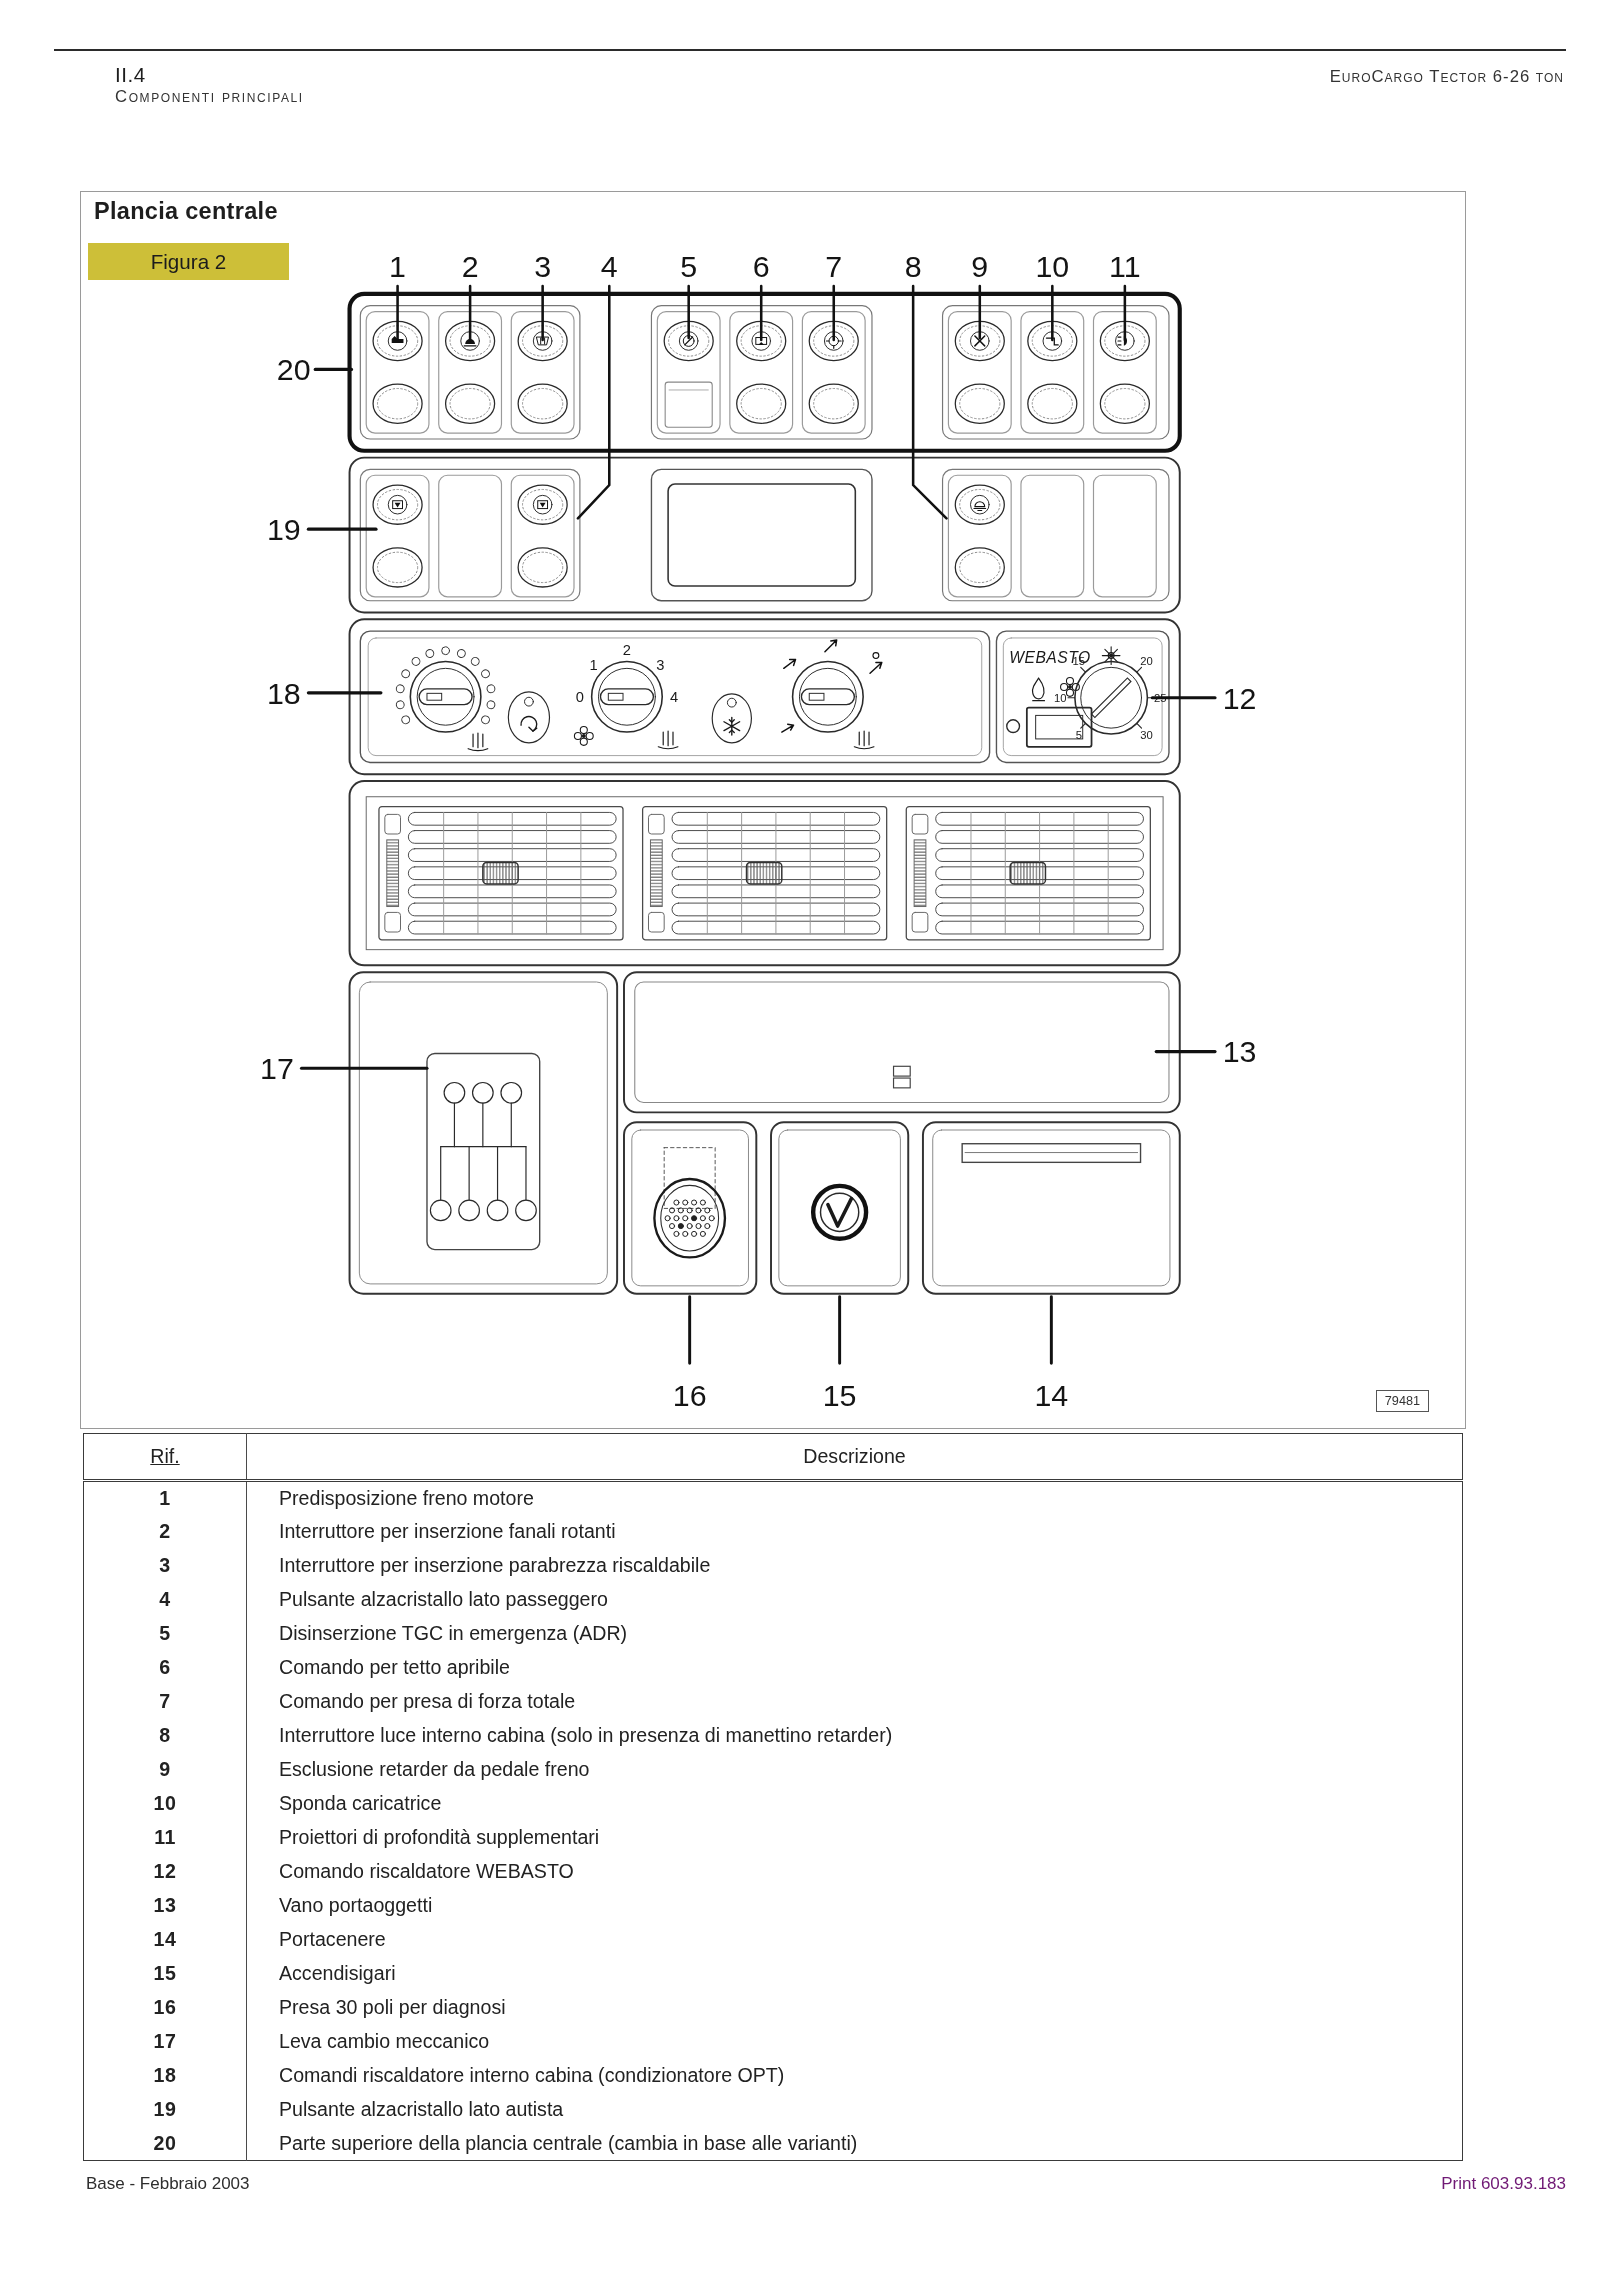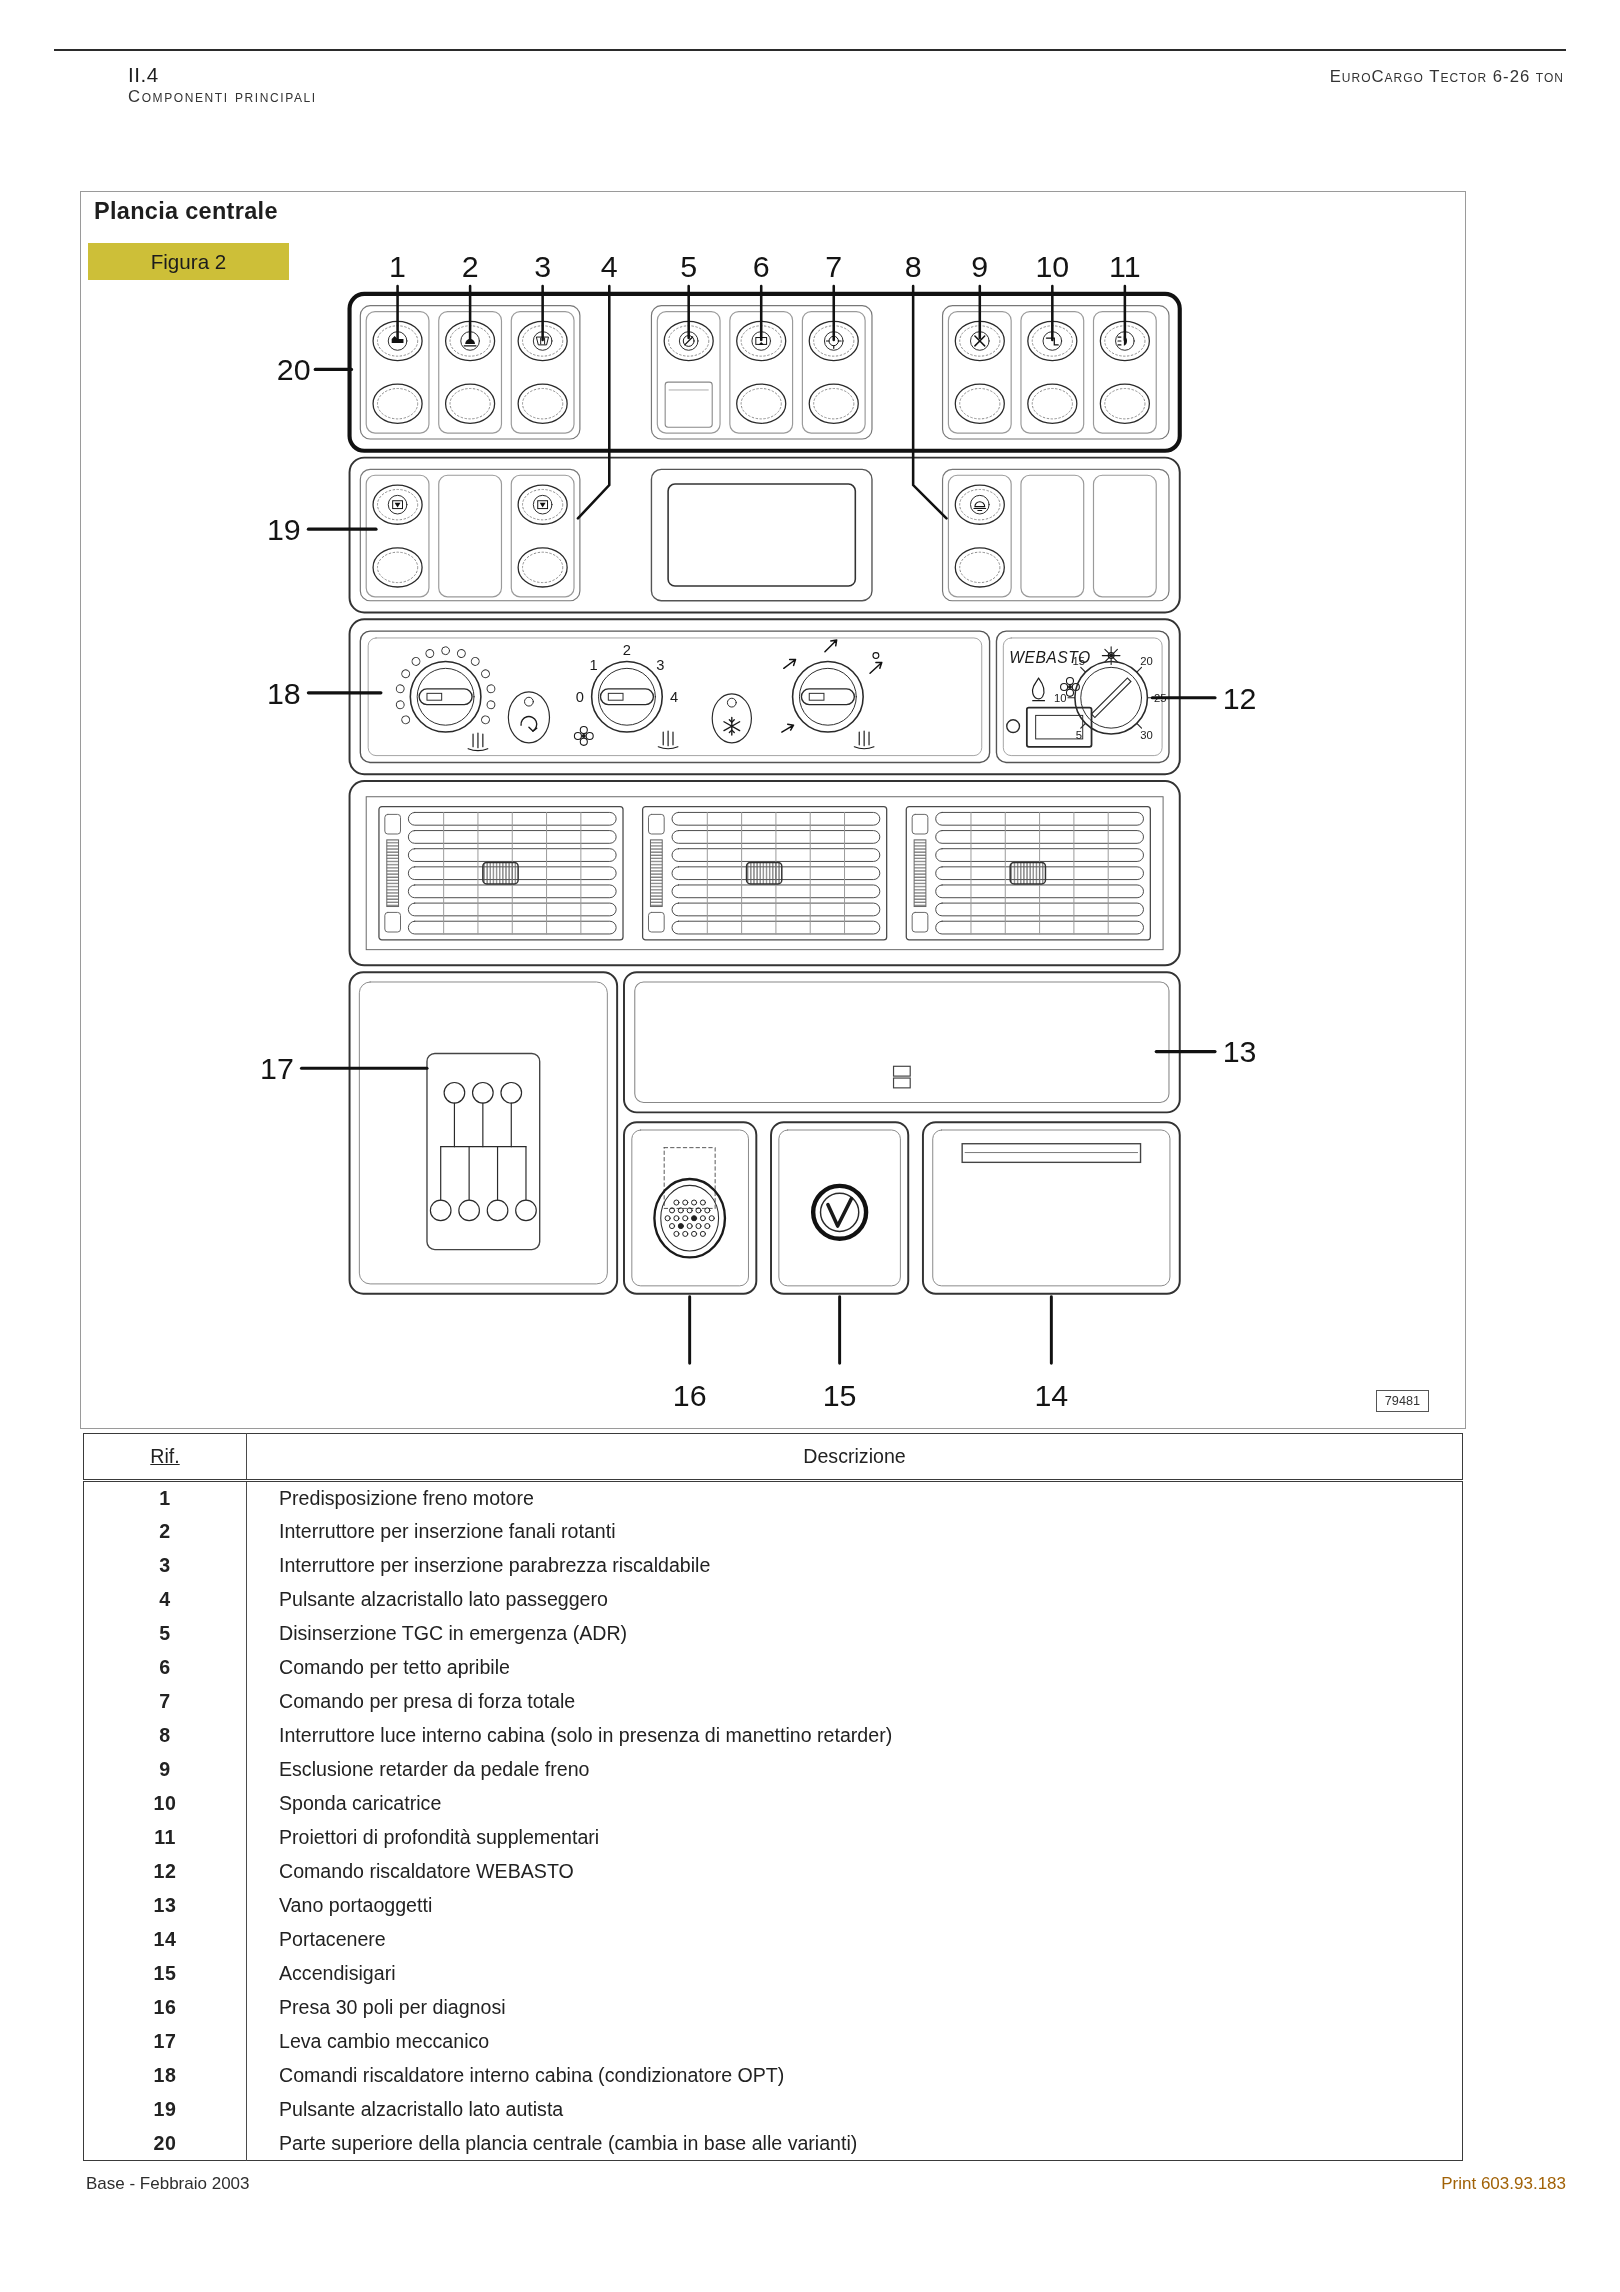--- a/index.html
+++ b/index.html
@@ -4,21 +4,21 @@
 <style>
   html,body{margin:0;padding:0;background:#e8e8e8;}
   .page{position:relative;width:1620px;height:2293px;background:#ffffff;
         font-family:"Liberation Sans",sans-serif;color:#1e1e1e;overflow:hidden;}
   .abs{position:absolute;}
 
   
   .hrule{left:54px;top:49px;width:1512px;height:2px;background:#2b2b2b;}
   .hleft{left:86px;top:63px;display:flex;align-items:baseline;flex-direction:column;}
   .sec-no{font-size:20.6px;letter-spacing:0.5px;}
-  .sec-title{margin-left:42px;font-size:16.7px;font-variant:small-caps;letter-spacing:1.6px;color:#333;}
+  .sec-title{margin-left:29px;font-size:16.7px;font-variant:small-caps;letter-spacing:1.6px;color:#333;}
   .hright{right:56px;top:67px;font-size:16.7px;font-variant:small-caps;letter-spacing:1px;color:#333;}
 
   
   .fig-frame{left:80px;top:191px;width:1384px;height:1236px;border:1px solid #9a9a9a;}
   .fig-title{left:94px;top:198px;font-size:23.5px;font-weight:bold;letter-spacing:0.3px;}
   .fig-tag{left:88px;top:243px;width:201px;height:37px;background:#cdbf38;
            display:flex;align-items:center;justify-content:center;font-size:20.6px;color:#1c1c1c;}
   .fig-svg{left:80px;top:191px;}
   .ref-box{left:1376px;top:1390px;border:1px solid #555;padding:2.9px 7.8px;font-size:12.7px;color:#333;background:#fff;}
 
@@ -36,21 +36,21 @@
   .legend td,.legend th{border-left:none;}
   .legend .rif{width:160px;text-align:center;font-weight:bold;letter-spacing:0.5px;
                border-right:1.3px solid #4a4a4a;}
   .legend th.rif-h{border-right:1.3px solid #4a4a4a;}
   .legend .desc{padding-left:32px;text-align:left;}
   .legend tr.r{height:34px;}
   .legend{border:1.5px solid #3a3a3a;}
 
   
   .fleft{left:86px;top:2174px;font-size:17px;color:#2e2e2e;}
-  .fright{right:54px;top:2174px;font-size:17px;color:#a16207;}
+  .fright{right:54px;top:2174px;font-size:17px;color:#701a75;}
 
   svg *{vector-effect:none;}
 </style>
 </head>
 <body>
 
 <div class="page">
 
   <div class="abs hrule"></div>
   <div class="abs hleft">

